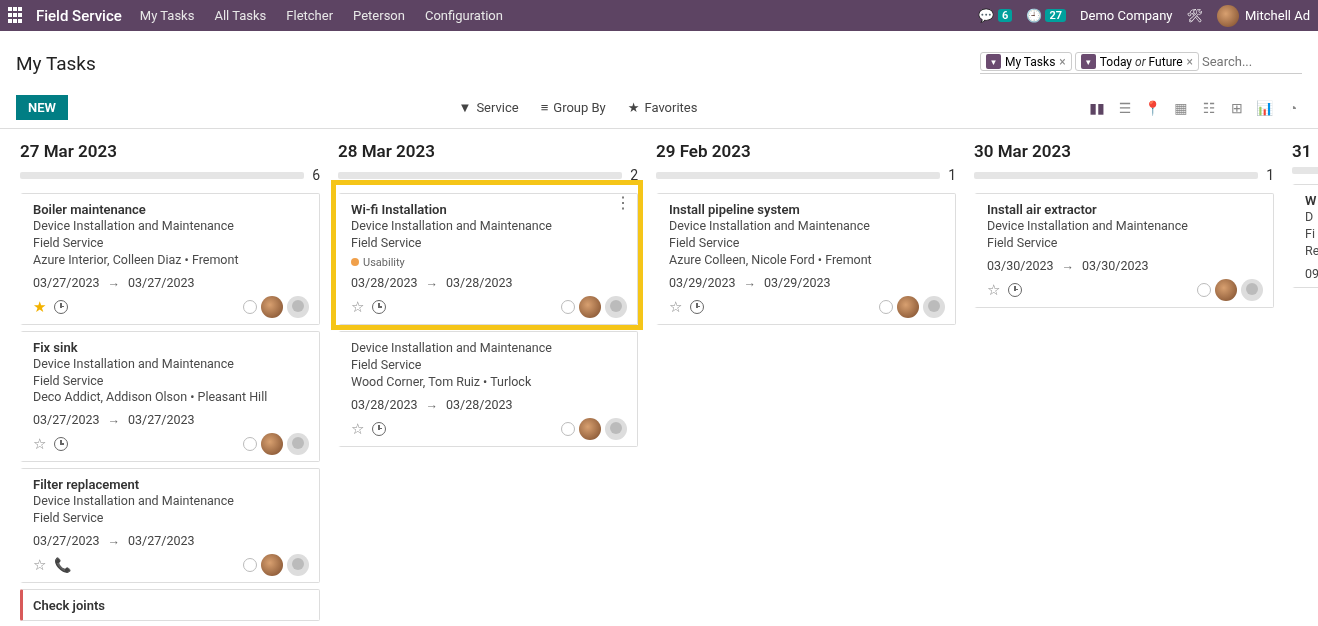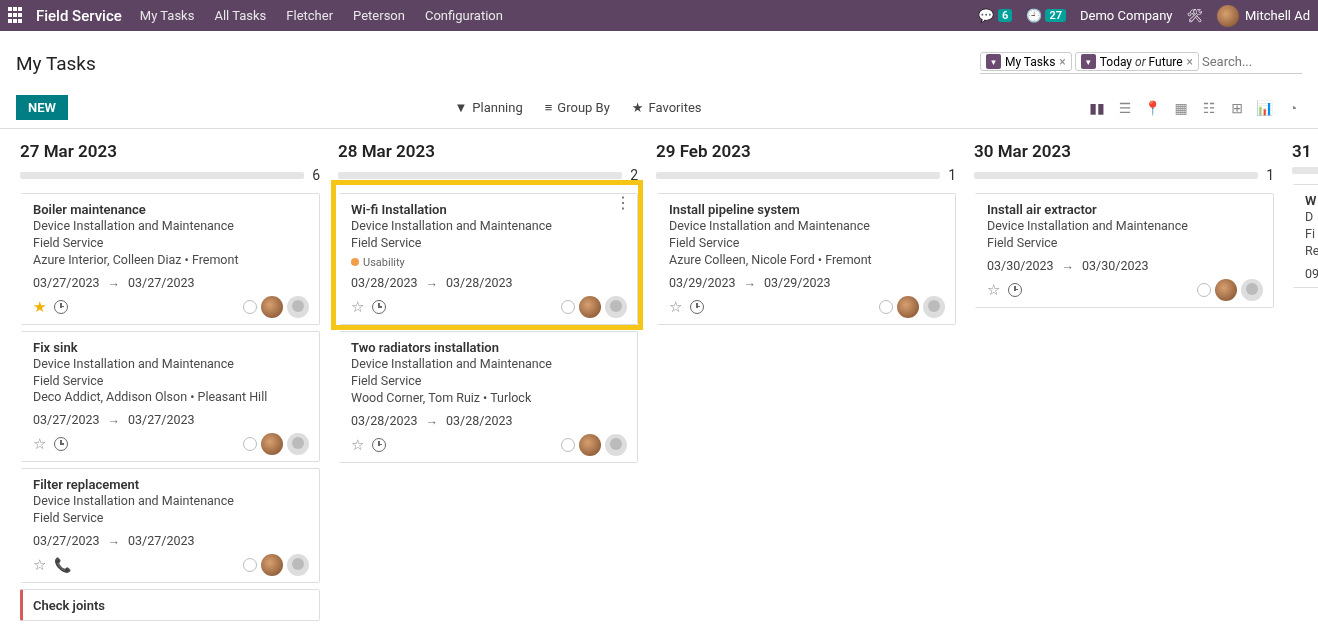--- a/index.html
+++ b/index.html
@@ -130,21 +130,21 @@
       <input class="search-input" placeholder="Search..." style="">
     </div>
   </div>
 </div>
 
 <div class="toolbar-row">
   <button class="new-btn">NEW</button>
   <div class="toolbar-center">
     <div class="tool-btn">
         <span>▼</span>
-        <span>Planning</span>
+        <span>Service</span>
       </div>
     <div class="tool-btn">
         <span>≡</span>
         <span>Group By</span>
       </div>
     <div class="tool-btn">
         <span>★</span>
         <span>Favorites</span>
       </div>
   </div>
@@ -256,21 +256,20 @@
             <span class="star-outline"></span>
             <span class="clock-icon"></span>
           </div>
           <div class="right-icons">
             <span class="circ"></span>
             <span class="avatar-s"></span>
             <span class="avatar-g"></span>
           </div>
         </div><div class="highlight-box" style="inset: -14px -6px -6px -10px;"></div></div>
       <div class="card" style="position: relative;">
-        <div class="title">Two radiators installation</div>
         <div class="line">Device Installation and Maintenance</div>
         <div class="line">Field Service</div>
         <div class="line">Wood Corner, Tom Ruiz • Turlock</div>
         <div class="dates">
           <span>03/28/2023</span>
           <span class="arrow">→</span>
           <span>03/28/2023</span>
         </div>
         <div class="footer">
           <div class="left-icons">

